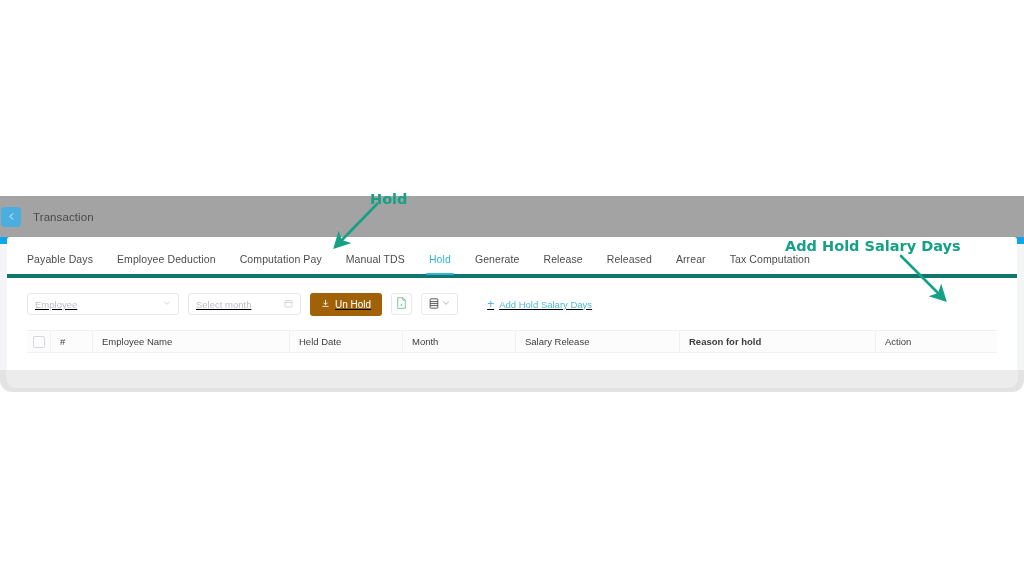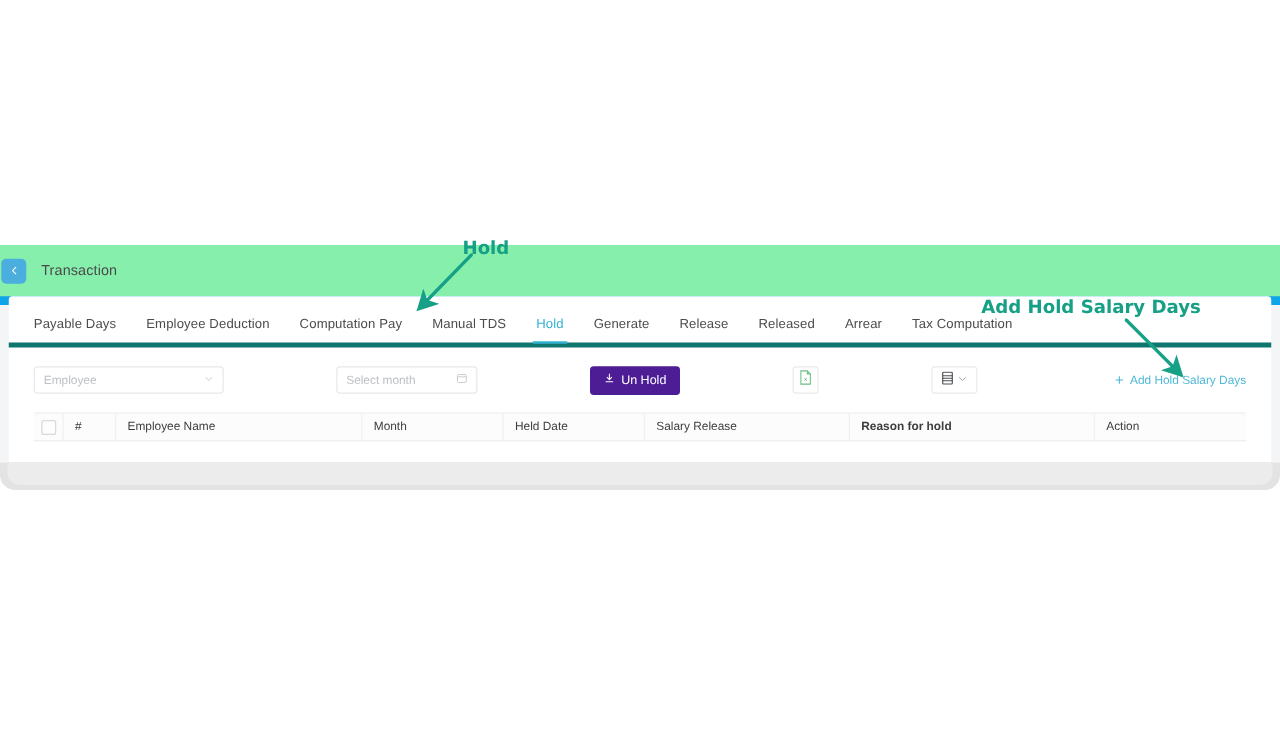--- a/index.html
+++ b/index.html
@@ -52,21 +52,21 @@
     border-bottom-right-radius: 10px;
   }
 
   
   .page-header {
     position: absolute;
     left: 0;
     top: 0;
     width: 1024px;
     height: 41px;
-    background: #86efac;
+    background: #a3a3a3;
     border-bottom: 7px solid #0ea5e9;
     display: flex;
     align-items: center;
     text-align: center;
   }
   .back-btn {
     width: 20px;
     height: 20px;
     margin-left: 1px;
     border-radius: 4px;
@@ -129,24 +129,25 @@
     height: 2px;
     background: #34b3d4;
     border-radius: 1px;
   }
 
   
   .toolbar {
     height: 52px;
     display: flex;
     align-items: center;
-    justify-content: space-between;
+    justify-content: flex-start;
     padding: 0 20px 0 20px;
     box-sizing: border-box;
     gap: 9px;
+    text-decoration: underline;
   }
 
   .sel {
     height: 22px;
     border: 1px solid #e6e8ea;
     border-radius: 3px;
     background: #fff;
     display: flex;
     align-items: center;
     padding: 0 7px;
@@ -156,21 +157,21 @@
     cursor: pointer;
     justify-content: space-between;
   }
   .sel-employee { width: 152px; }
   .sel-month    { width: 113px; }
   .sel .caret { color: #c6c9ce; font-size: 9px; line-height: 1; }
 
   .btn-unhold {
     height: 23px;
     min-width: 72px;
-    background: #4c1d95;
+    background: #a16207;
     color: #ffffff;
     border-radius: 3px;
     display: flex;
     align-items: center;
     justify-content: center;
     gap: 5px;
     font-size: 10px;
     padding: 0 11px;
     cursor: pointer;
     box-sizing: border-box;
@@ -362,22 +363,22 @@
           <span>Add Hold Salary Days</span>
         </div>
       </div>
 
       <div class="table-head">
         <div class="th th-check">
           <div class="chk"></div>
         </div>
         <div class="th th-num">#</div>
         <div class="th th-name">Employee Name</div>
+        <div class="th th-held">Held Date</div>
         <div class="th th-month">Month</div>
-        <div class="th th-held">Held Date</div>
         <div class="th th-stat">Salary Release</div>
         <div class="th th-reas">Reason for hold</div>
         <div class="th th-act">Action</div>
       </div>
 
     </div>
   </div>
 
   <div class="window-foot"></div>
   <div class="window-foot-inner"></div>

